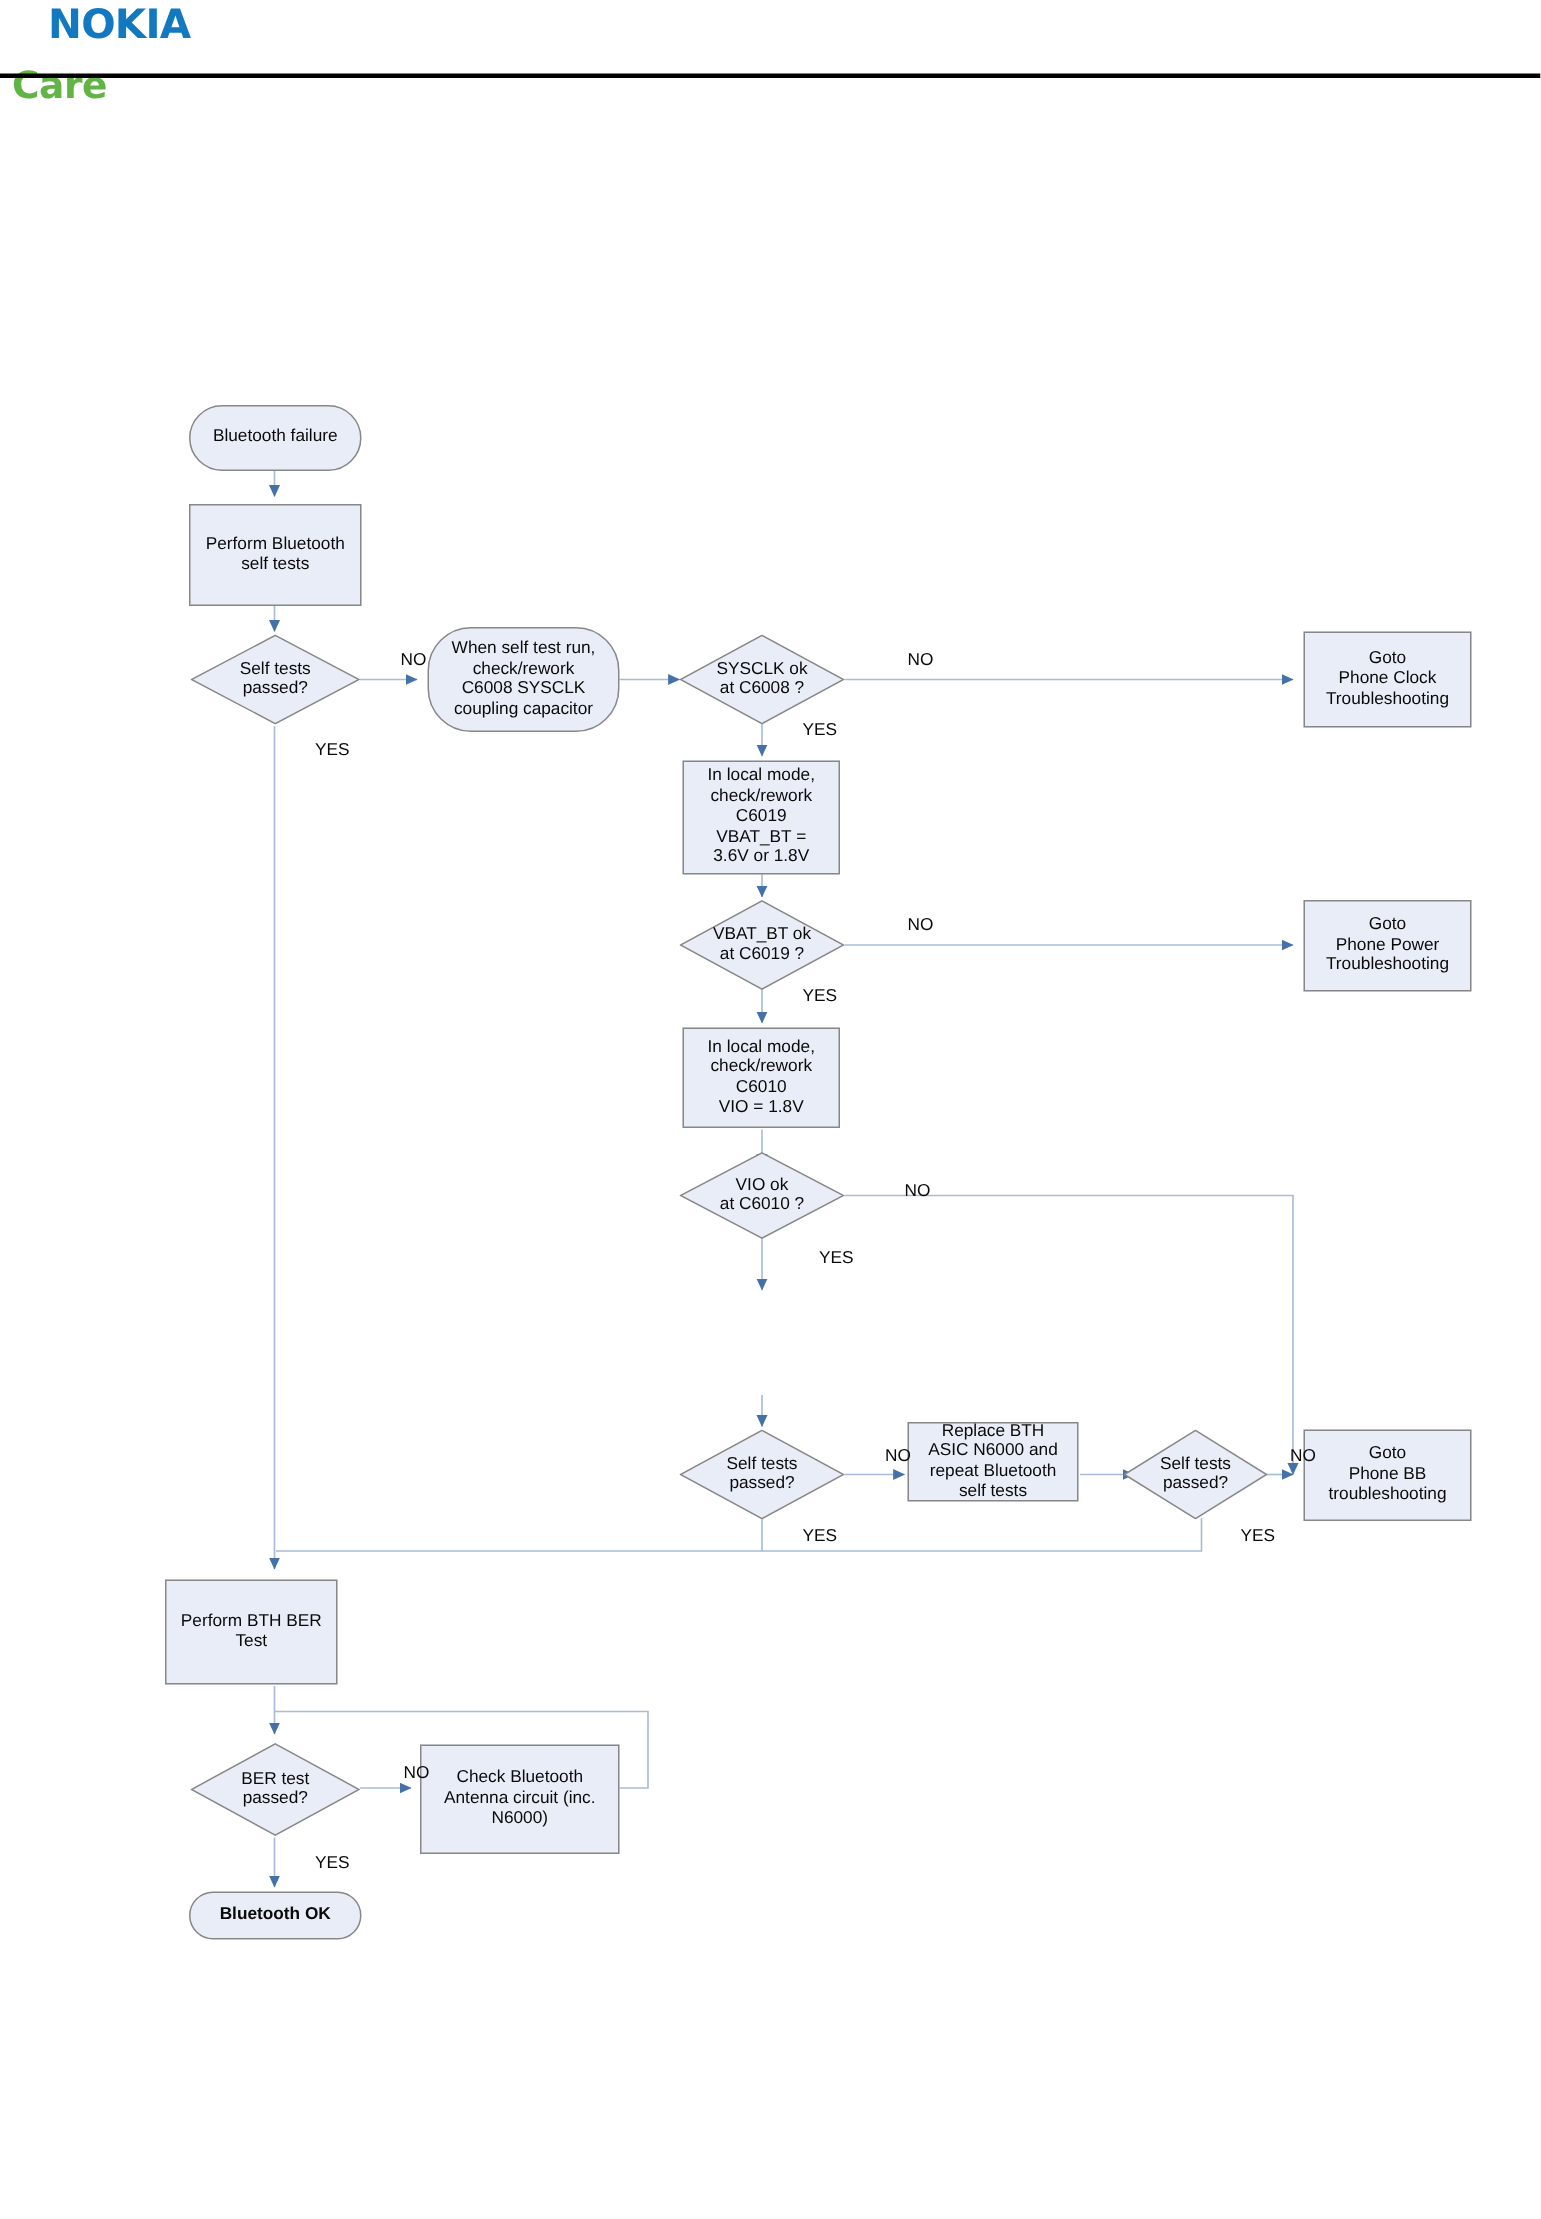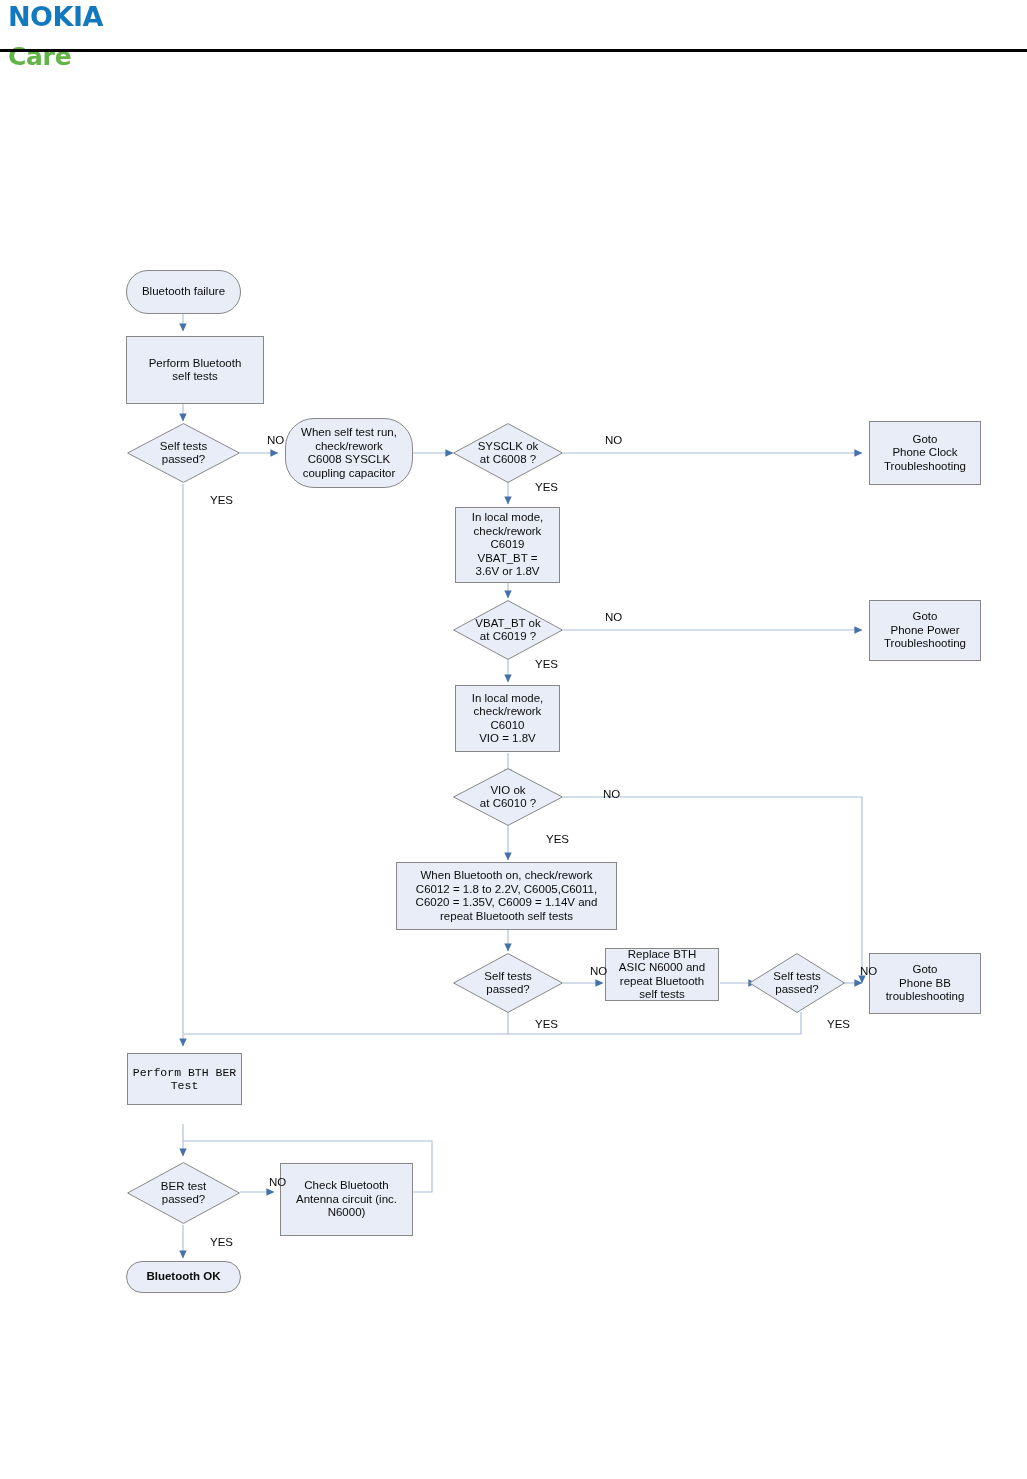--- a/index.html
+++ b/index.html
@@ -1,21 +1,21 @@
 <!DOCTYPE html>
 <html><head>
 <meta charset="utf-8">
 <style>
   html,body{margin:0;padding:0;background:#ffffff;}
   body{width:1027px;height:1479px;position:relative;font-family:"Liberation Sans",sans-serif;overflow:hidden;}
 
   
   #header{position:absolute;left:0;top:0;width:1027px;height:52px;}
   #logo{position:absolute;left:8px;top:4px;}
-  #logo .nokia{font-family:"DejaVu Sans",sans-serif;font-weight:bold;font-size:27px;letter-spacing:-0.5px;color:#1279c0;line-height:26px;}
+  #logo .nokia{font-family:"DejaVu Sans",sans-serif;font-weight:bold;font-size:27px;letter-spacing:-0.5px;color:#1279c0;line-height:26px;margin-left:24px;}
   #logo .care{font-family:"DejaVu Sans",sans-serif;font-weight:bold;font-size:25px;letter-spacing:-0.3px;color:#62b446;line-height:25px;margin-top:14px;}
   #header-rule{position:absolute;left:0;top:49px;width:1027px;height:3px;background:#000000;}
 
   
   #chart{position:absolute;left:0;top:0;width:1027px;height:1479px;margin-left:44px;}
   #wires{position:absolute;left:0;top:0;width:1027px;height:1479px;}
 
   .node{position:absolute;box-sizing:border-box;background:#e8edf7;border:1px solid #878787;
         display:flex;align-items:center;justify-content:center;text-align:center;
         font-size:11.5px;color:#0a0a0a;line-height:13.5px;white-space:pre-line;padding:2px;}
@@ -92,21 +92,21 @@
       <path d="M369,1192 L388,1192 L388,1141 L139,1141"></path>
 
       <path d="M196,1192 L230,1192" marker-end="url(#ah)"></path>
 
       <path d="M139,1225 L139,1258" marker-end="url(#ah)"></path>
     </g>
   </svg>
 
   <div class="node term" style="left:82px;top:270px;width:115px;height:44px;">Bluetooth failure</div>
 
-  <div class="node proc" style="left:82px;top:336px;width:138px;height:68px;">Perform Bluetooth
+  <div class="node proc" style="left:82px;top:336px;width:115px;height:68px;">Perform Bluetooth
 self tests</div>
 
   <div class="node proc" style="left:241px;top:418px;width:128px;height:70px;border-radius:29px;">When self test run,
 check/rework
 C6008 SYSCLK
 coupling capacitor</div>
 
   <div class="node proc" style="left:825px;top:421px;width:112px;height:64px;">Goto
 Phone Clock
 Troubleshooting</div>
@@ -119,35 +119,31 @@
 
   <div class="node proc" style="left:825px;top:600px;width:112px;height:61px;">Goto
 Phone Power
 Troubleshooting</div>
 
   <div class="node proc" style="left:411px;top:685px;width:105px;height:67px;">In local mode,
 check/rework
 C6010
 VIO = 1.8V</div>
 
-  <div class="node proc" style="left:352px;top:862px;width:221px;height:68px;">When Bluetooth on, check/rework
-C6012 = 1.8 to 2.2V, C6005,C6011,
-C6020 = 1.35V, C6009 = 1.14V and
-repeat Bluetooth self tests</div>
 
   <div class="node proc" style="left:561px;top:948px;width:114px;height:53px;">Replace BTH
 ASIC N6000 and
 repeat Bluetooth
 self tests</div>
 
   <div class="node proc" style="left:825px;top:953px;width:112px;height:61px;">Goto
 Phone BB
 troubleshooting</div>
 
-  <div class="node proc" style="left:83px;top:1053px;width:115px;height:52px;font-family:Liberation Mono, monospace;">Perform BTH BER
+  <div class="node proc" style="left:66px;top:1053px;width:115px;height:70px;">Perform BTH BER
 Test</div>
 
   <div class="node proc" style="left:236px;top:1163px;width:133px;height:73px;">Check Bluetooth
 Antenna circuit (inc.
 N6000)</div>
 
   <div class="node term" style="left:82px;top:1261px;width:115px;height:32px;font-weight:bold;">Bluetooth OK</div>
 
   <div class="diamond" style="left:83px;top:423px;width:113px;height:60px;">
     <svg class="dshape" viewBox="0 0 113 60" preserveAspectRatio="none">

